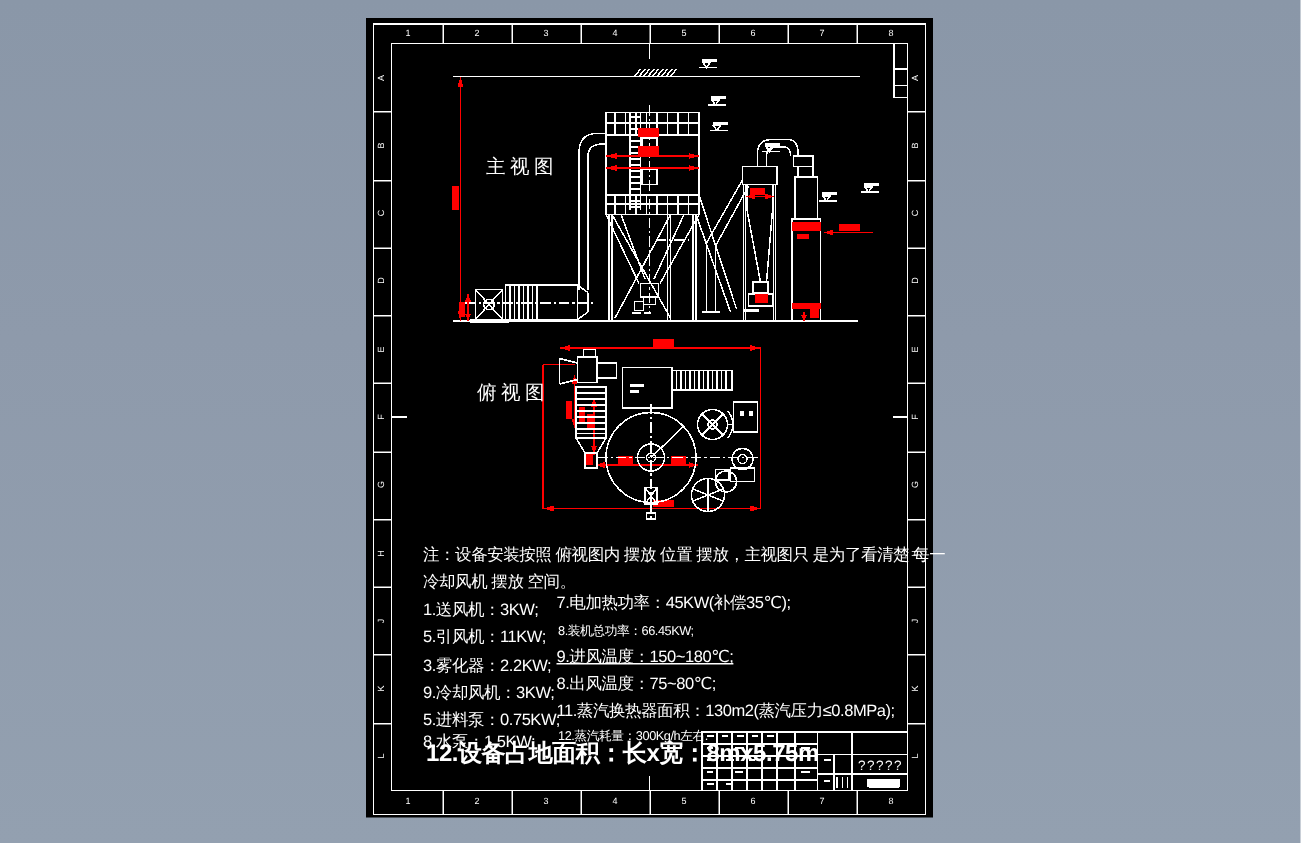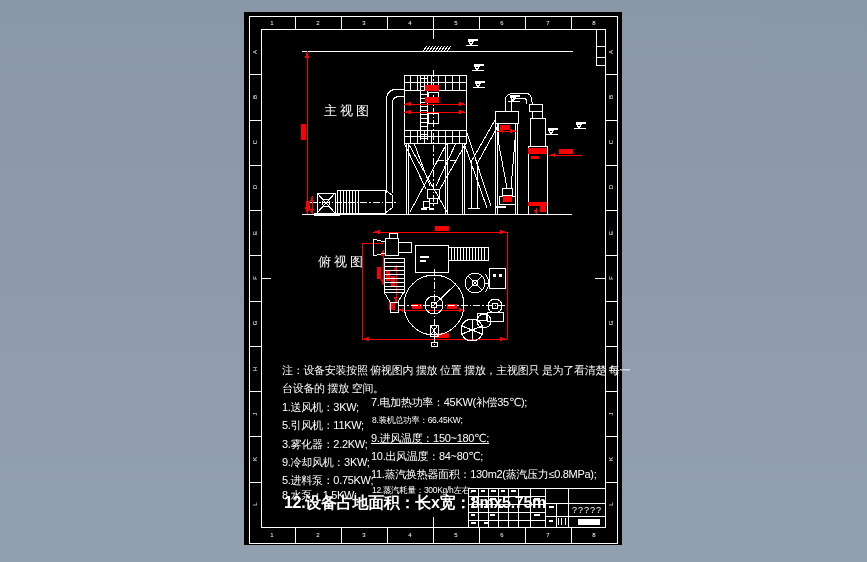--- a/index.html
+++ b/index.html
@@ -274,34 +274,34 @@
           <rect class="wf" x="305" y="508" width="4" height="1.5"></rect>
       </g>
       <rect class="wf" x="334" y="507" width="22" height="6" rx="1"></rect>
     </g>
   </svg>
 
   <div class="txt viewlab" style="left:80px;top:92px;">主视图</div>
   <div class="txt viewlab" style="left:74px;top:243px;">俯视图</div>
 
   <div class="txt note" style="left:38px;top:352px;">注：设备安装按照 俯视图内 摆放 位置 摆放，主视图只 是为了看清楚 每一</div>
-  <div class="txt note" style="left:38px;top:370px;">台设备的 摆放 空间。</div>
+  <div class="txt note" style="left:38px;top:370px;">冷却风机 摆放 空间。</div>
 
   <div class="txt spec" style="left:38px;top:389px;">1.送风机：3KW;</div>
   <div class="txt spec" style="left:38px;top:407px;">5.引风机：11KW;</div>
   <div class="txt spec" style="left:38px;top:426px;">3.雾化器：2.2KW;</div>
   <div class="txt spec" style="left:38px;top:444px;">9.冷却风机：3KW;</div>
   <div class="txt spec" style="left:38px;top:462px;">5.进料泵：0.75KW;</div>
   <div class="txt spec" style="left:38px;top:477px;">8.水泵：1.5KW;</div>
   <div class="txt foot" style="left:40px;top:482px;">12.设备占地面积：长x宽：8mx5.75m</div>
 
   <div class="txt spec" style="left:127px;top:384px;">7.电加热功率：45KW(补偿35℃);</div>
   <div class="txt spec small" style="left:128px;top:404px;">8.装机总功率：66.45KW;</div>
   <div class="txt spec" style="left:127px;top:420px;text-decoration:underline;">9.进风温度：150~180℃;</div>
-  <div class="txt spec" style="left:127px;top:438px;">10.出风温度：84~80℃;</div>
+  <div class="txt spec" style="left:127px;top:438px;">8.出风温度：75~80℃;</div>
   <div class="txt spec" style="left:127px;top:456px;">11.蒸汽换热器面积：130m2(蒸汽压力≤0.8MPa);</div>
   <div class="txt spec small" style="left:128px;top:474px;">12.蒸汽耗量：300Kg/h左右.</div>
 
   <div class="txt tb-code" style="left:328px;top:494px;">?????</div>
 <span class="zlabel" style="left: 28px; top: 10.5px;">1</span>
     <span class="zlabel" style="left: 28px; top: 523px;">1</span>
     <span class="zlabel" style="left: 74px; top: 10.5px;">2</span>
     <span class="zlabel" style="left: 74px; top: 523px;">2</span>
     <div class="zdiv" style="left: 51px; top: 4px; width: 1px; height: 13px;"></div>
     <div class="zdiv" style="left: 51px; top: 515px; width: 1px; height: 16px;"></div>

